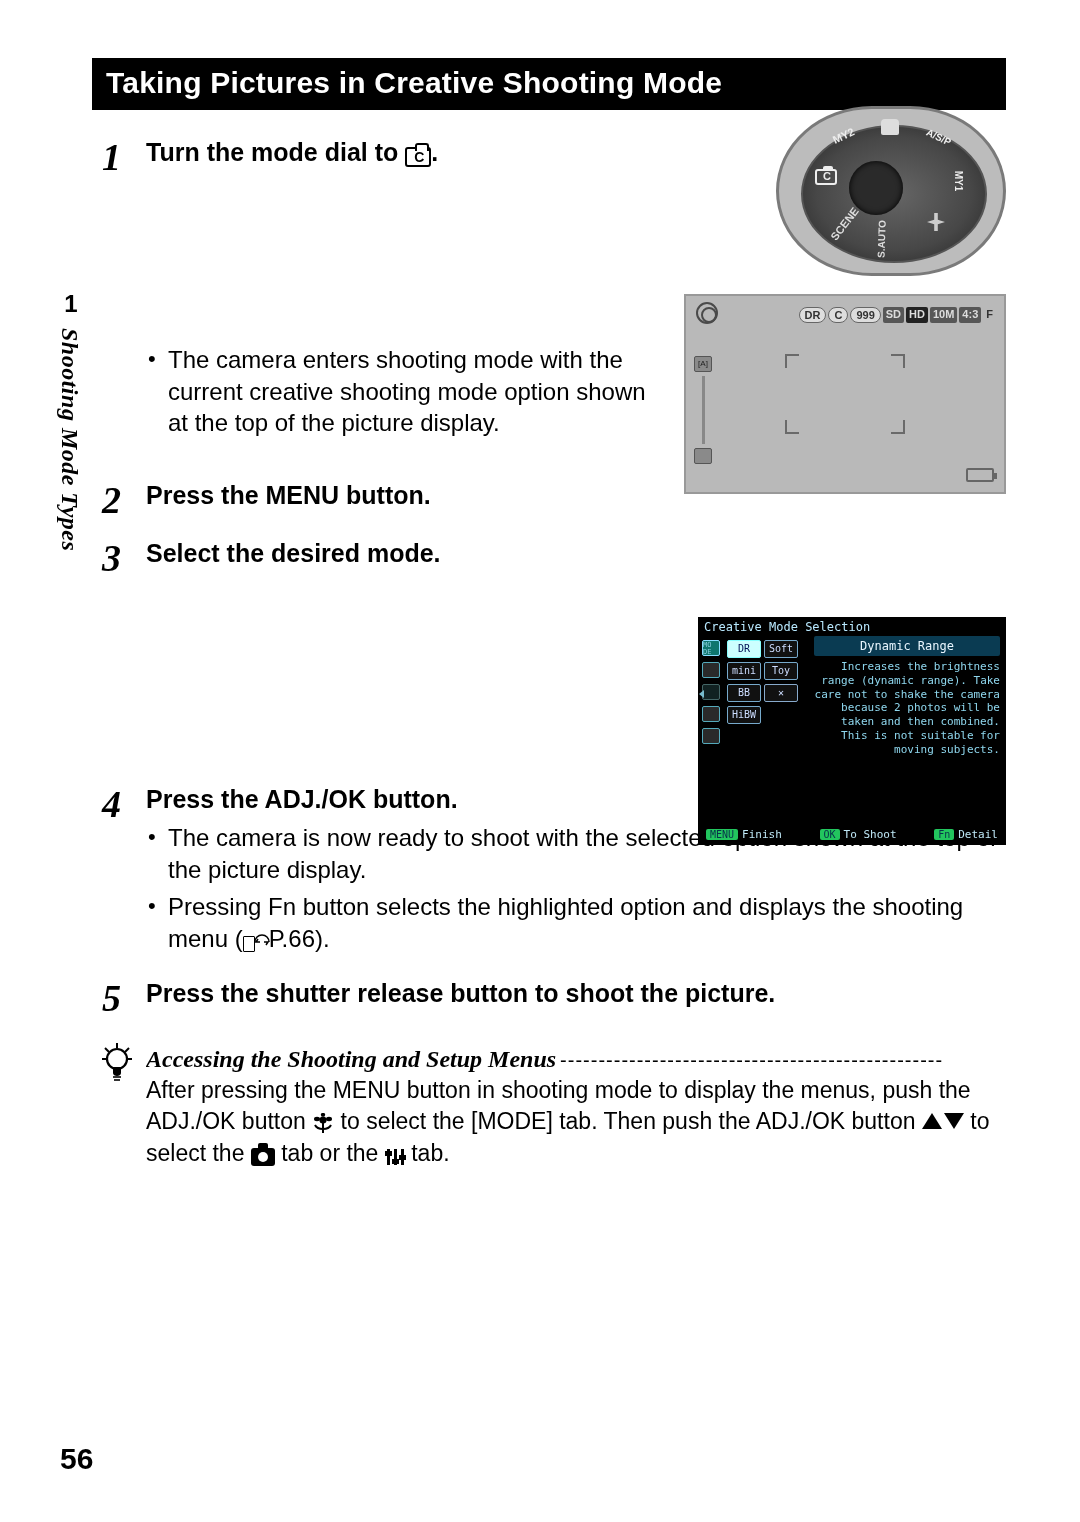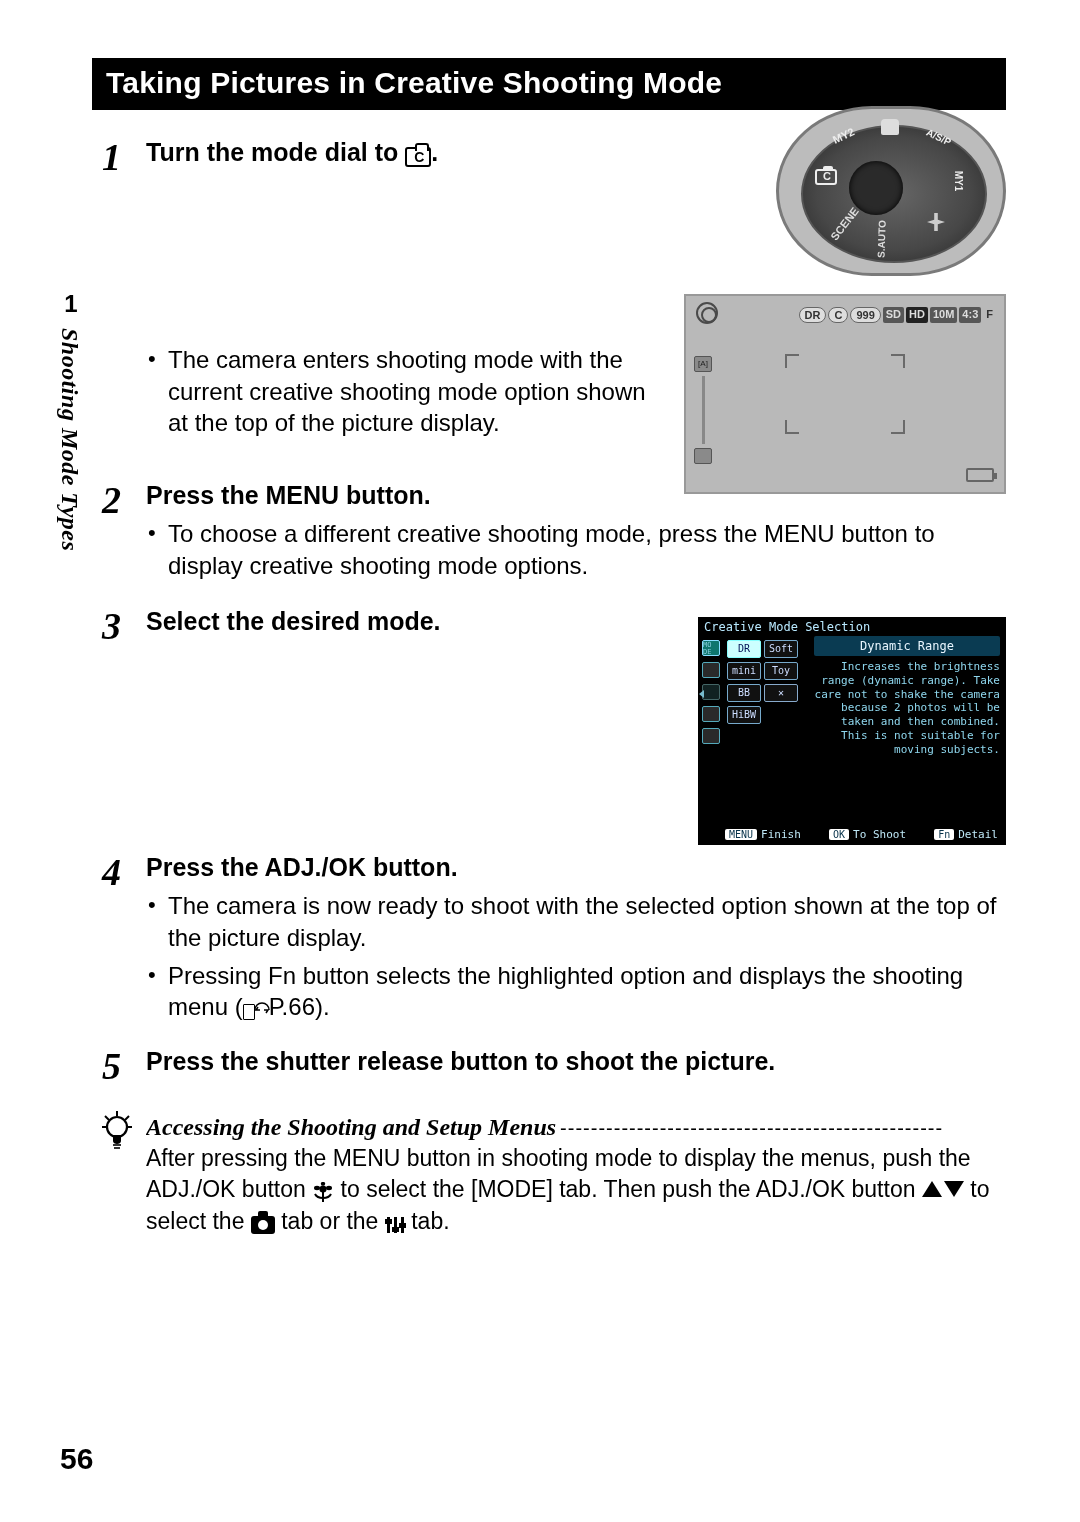--- a/index.html
+++ b/index.html
@@ -197,21 +197,21 @@
   .side-txt { font-size:7px; color:#8cd; }
   .menu-grid { width:84px; background:#000; padding:4px 3px; display:flex; flex-wrap:wrap; gap:4px 3px; align-content:flex-start; }
   .mode-cell { width:34px; height:18px; border:1px solid #7ac; background:#111; color:#cdf; font-size:10px; text-align:center; line-height:16px; border-radius:2px; }
   .mode-cell.sel { background:#cff; color:#015; border-color:#8ff; }
   .mode-cell.dark { border-color:#8ac; }
   .menu-descpanel { flex:1; background:#000; padding:0 6px; }
   .desc-title { background:#0a3b52; color:#e8f6ff; text-align:center; font-size:12px; padding:3px 0; margin-bottom:4px; border-radius:2px; }
   .desc-text { color:#8fd7ee; font-size:11px; line-height:1.25;text-align:right; }
   .menu-footer { position:absolute; bottom:4px; left:0; width:100%; display:flex; justify-content:space-between; align-items:center; padding:0 8px; }
   .mf-left, .mf-mid, .mf-right { display:flex; align-items:center; gap:4px; font-size:11px; color:#bfe8f7; }
-  .mf-btn { background:#ffffff; color:#07324a; border-radius:2px; padding:0 4px; font-size:10px; font-weight:400;margin-left:19px; }
+  .mf-btn { background:#22c55e; color:#07324a; border-radius:2px; padding:0 4px; font-size:10px; font-weight:400; }
 
   .tip-row {
     display:flex;
     margin-left: 46px;
     margin-top: 26px;
     align-items:flex-start;
   }
   .tip-bulb {
     width: 44px; flex:0 0 44px;
     padding-top: 0;
@@ -283,23 +283,20 @@
       <ul class="bullet-list">
         <li>The camera enters shooting mode with the current creative shooting mode option shown at the top of the picture display.</li>
       </ul>
     </div>
   </div>
 
   <div class="step-row" style="margin-top:34px;">
     <div class="step-num">2</div>
     <div class="step-body">
       <span class="step-heading">Press the MENU button.</span>
-      <ul class="bullet-list">
-        <li>To choose a different creative shooting mode, press the MENU button to display creative shooting mode options.</li>
-      </ul>
     </div>
   </div>
 
   <div class="step-row" style="margin-top:18px;">
     <div class="step-num">3</div>
     <div class="step-body" style="padding-right:330px;">
       <span class="step-heading">Select the desired mode.</span>
     </div>
   </div>
 

